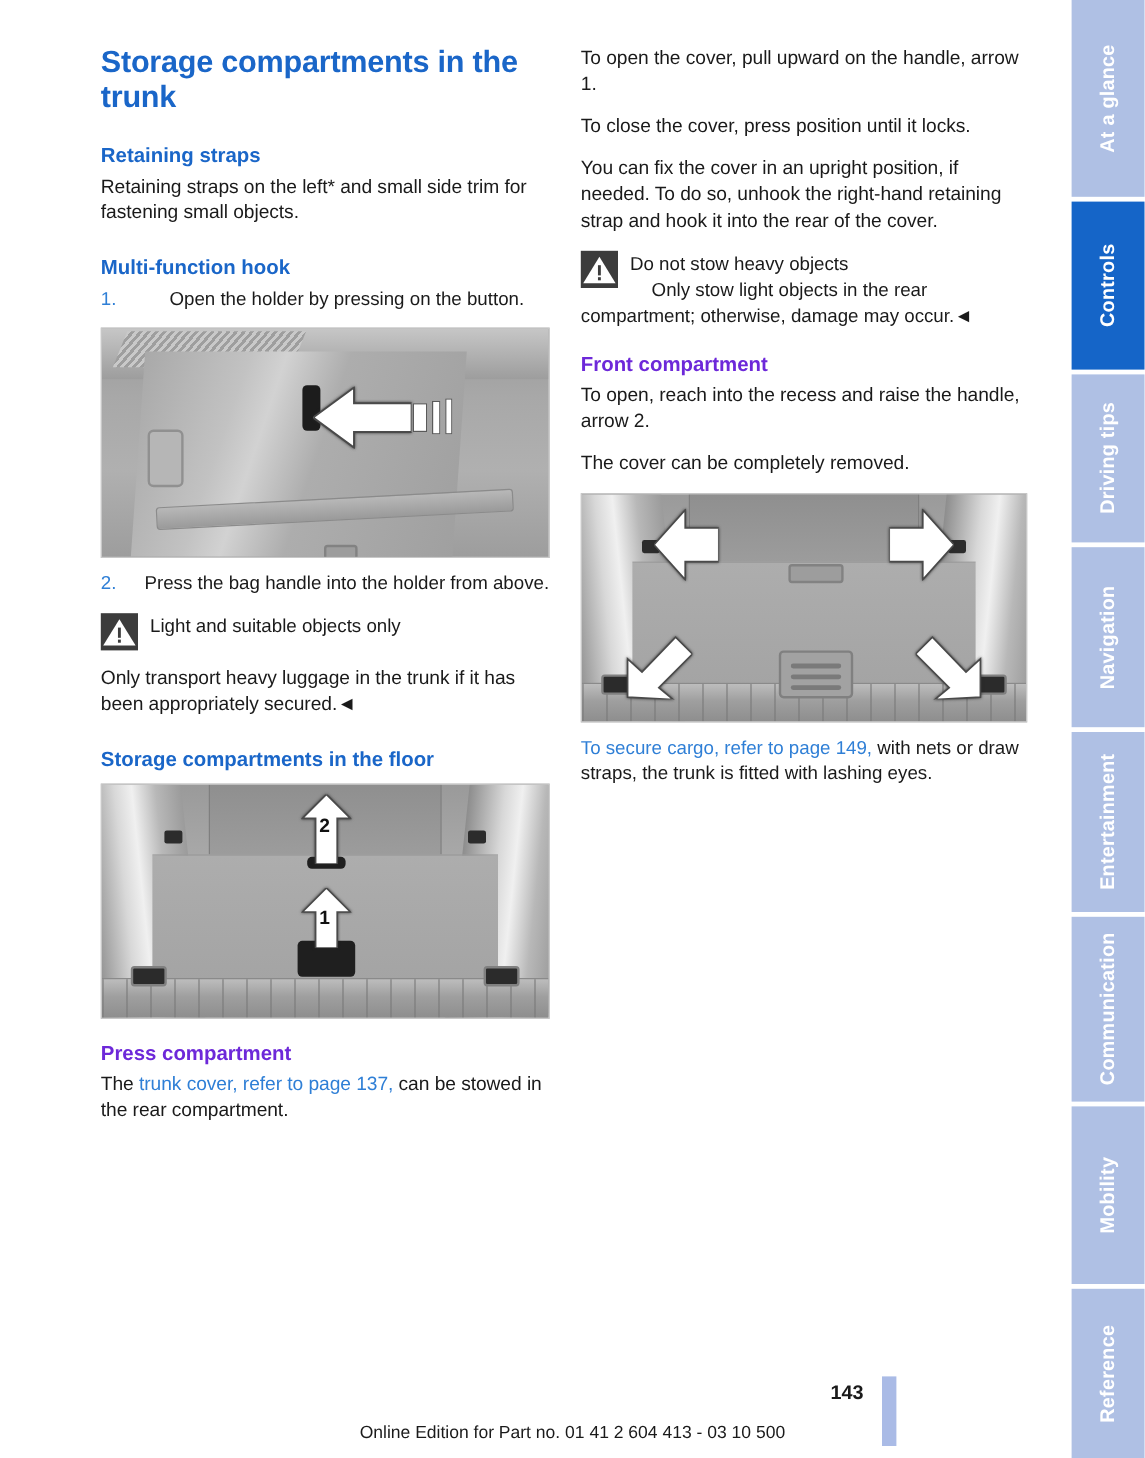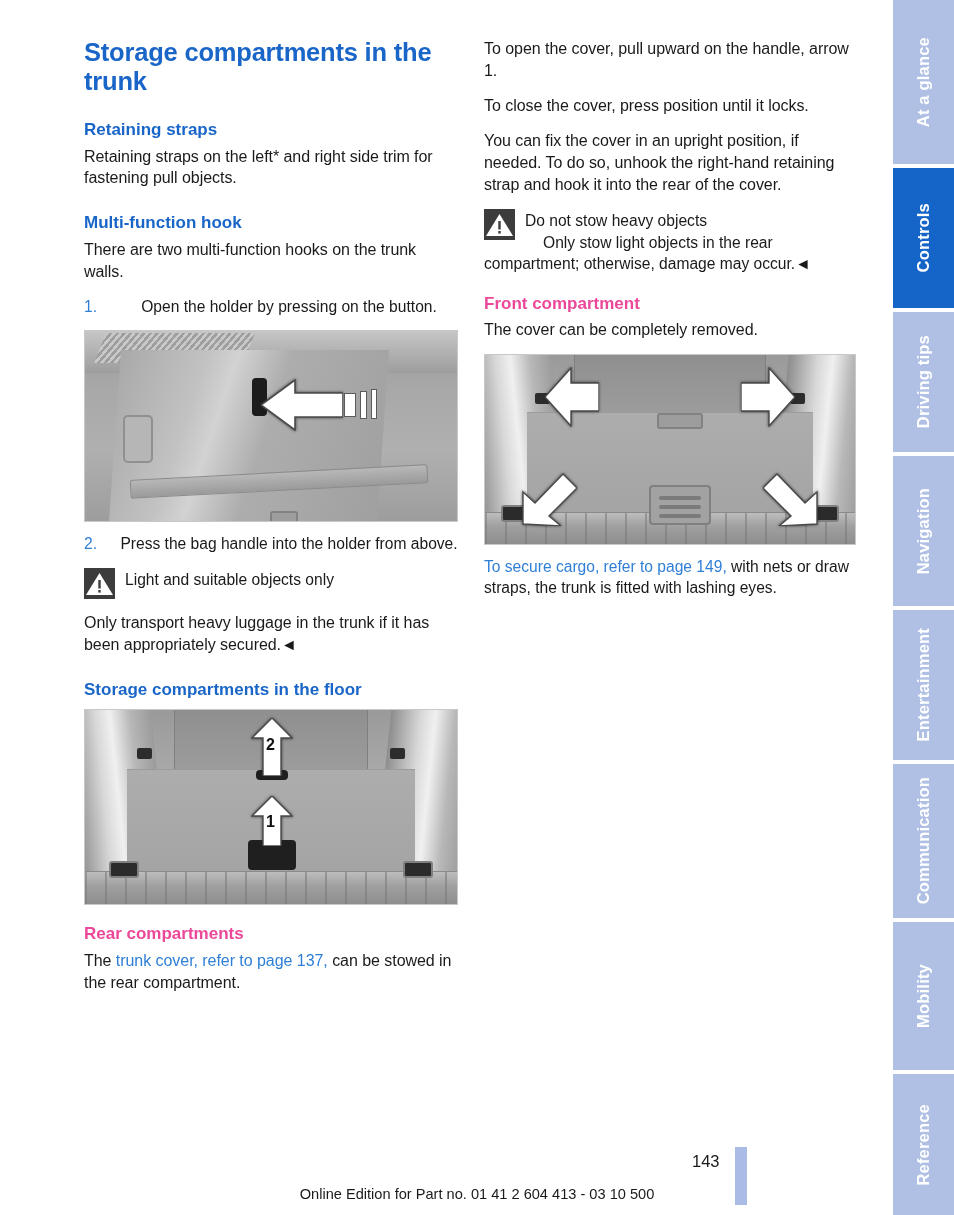--- a/index.html
+++ b/index.html
@@ -78,21 +78,21 @@
     margin-bottom: 24px;
   }
   h2.head2 {
     color: #1a66c8;
     font-size: 17px;
     font-weight: bold;
     line-height: 1.2;
     margin-bottom: 5px;
   }
   h2.head3 {
-    color: #ec4899;
+    color: #6d28d9;
     font-size: 17px;
     font-weight: bold;
     line-height: 1.2;
     margin-bottom: 5px;
   }
   .spaced { margin-top: 24px; }
   .spaced-sm { margin-top: 19px; }
 
   p.body {
     font-size: 16px;
@@ -311,21 +311,21 @@
     top: 1186px;
     text-align: center;
     font-size: 14.6px;
     color: #1a1a1a;
   }
   .page-num {
     position: absolute;
     top: 1152px;
     left: 692px;
     font-size: 16.5px;
-    font-weight: normal;
+    font-weight: bold;
   }
   .page-num-bar {
     position: absolute;
     top: 1147px;
     left: 735px;
     width: 12px;
     height: 58px;
     background: #aabbe6;
   }
 </style>
@@ -359,24 +359,23 @@
     <div class="tab tab-7">
       <span class="tab-label">Reference</span>
     </div>
   </div>
 
   <div class="col col-left">
 
     <h1 class="title">Storage compartments in the trunk</h1>
 
     <h2 class="head2">Retaining straps</h2>
-    <p class="body">Retaining straps on the left* and right side trim for fastening pull objects.</p>
+    <p class="body">Retaining straps on the left* and small side trim for fastening small objects.</p>
 
     <h2 class="head2 spaced">Multi-function hook</h2>
-    <p class="body">There are two multi-function hooks on the trunk walls.</p>
 
     <div class="step">
       <span class="step-num">1.</span>
       <span class="step-text">Open the holder by pressing on the button.</span>
     </div>
 
     <div class="figure fig-hook">
       <div class="trunk-bg"></div>
       <div class="trim-top"></div>
       <div class="grille"></div>
@@ -441,21 +440,21 @@
       </div>
 
       <div class="arrow" style="left:166px; top:86px;">
         <svg width="42" height="50" viewBox="0 0 42 50">
           <polygon points="21,0 41,20 30,20 30,50 12,50 12,20 1,20" fill="#ffffff" stroke="#4a4a4a" stroke-width="1.4"></polygon>
         </svg>
         <span class="arrow-num" style="left:15px; top:17px;">1</span>
       </div>
     </div>
 
-    <h2 class="head3 spaced-sm">Rear compartments</h2>
+    <h2 class="head3 spaced-sm">Press compartment</h2>
     <p class="body"><span>The </span><a class="xref" href="#">trunk cover, refer to page 137,</a><span> can be stowed in the rear compartment.</span></p>
 
   </div>
 
   <div class="col col-right">
 
     <p class="body">To open the cover, pull upward on the handle, arrow 1.</p>
     <p class="body">To close the cover, press position until it locks.</p>
     <p class="body">You can fix the cover in an upright position, if needed. To do so, unhook the right-hand retaining strap and hook it into the rear of the cover.</p>
 
@@ -465,20 +464,21 @@
           <polygon points="15.5,5 29,27 2,27" fill="#ffffff"></polygon>
           <rect x="14.3" y="12" width="2.4" height="8.5" fill="#3c3c3c"></rect>
           <rect x="14.3" y="22" width="2.4" height="2.6" fill="#3c3c3c"></rect>
         </svg>
       </span>
       <span class="warn-title">Do not stow heavy objects</span>
       <span class="warn-body">Only stow light objects in the rear compartment; otherwise, damage may occur.◄</span>
     </div>
 
     <h2 class="head3 spaced-sm">Front compartment</h2>
+    <p class="body">To open, reach into the recess and raise the handle, arrow 2.</p>
     <p class="body">The cover can be completely removed.</p>
 
 
     <div class="figure fig-lash">
       <div class="trunk-bg"></div>
       <div class="seatback"></div>
       <div class="pillar-l"></div>
       <div class="pillar-r"></div>
       <div class="floor-plate"></div>
       <div class="sill">

